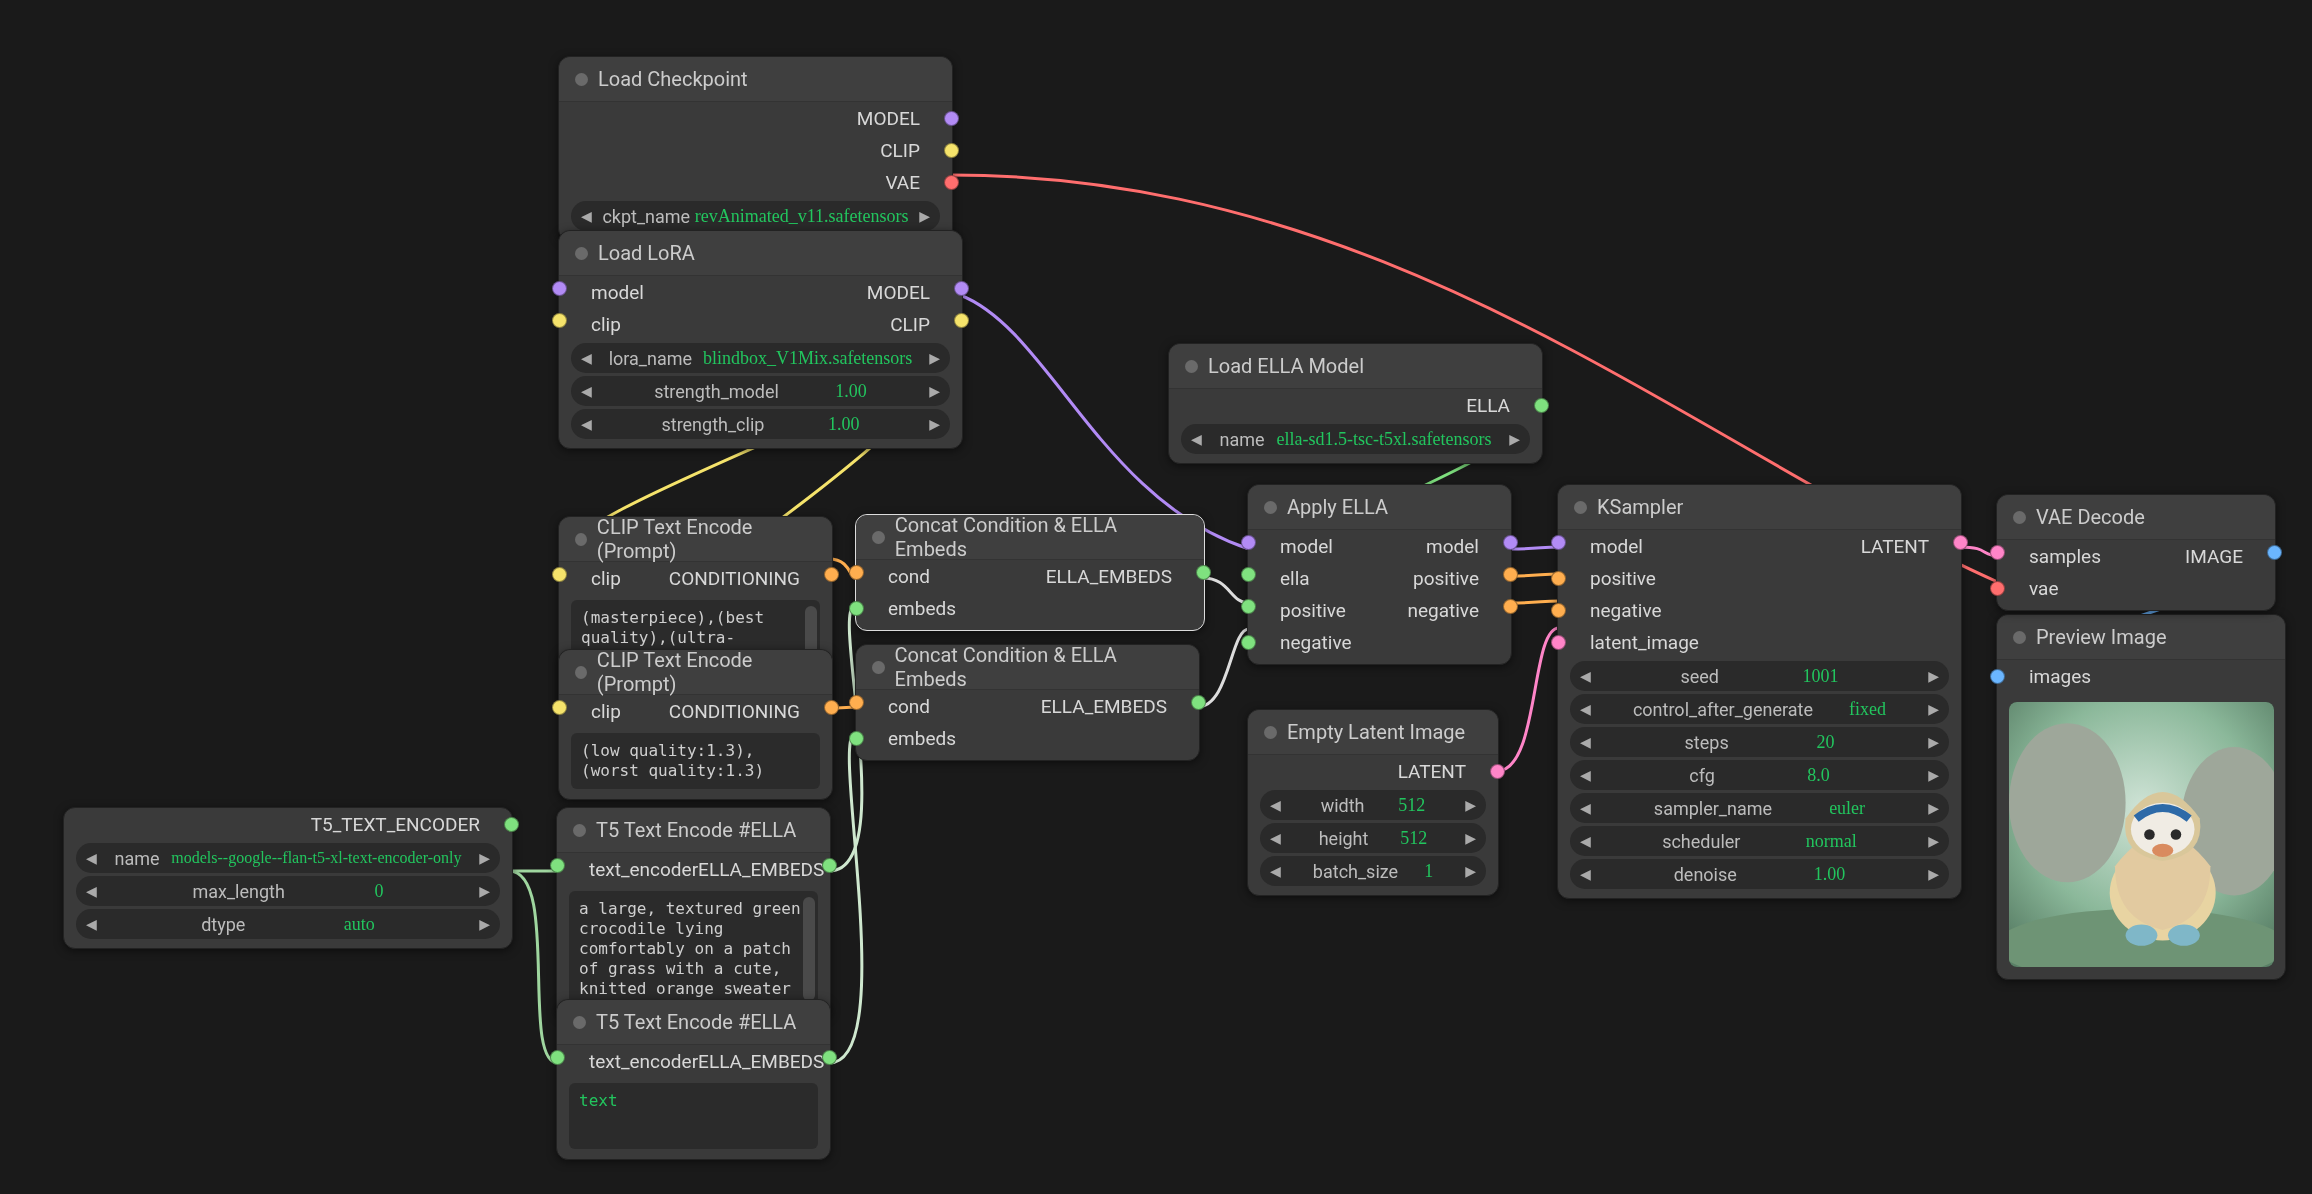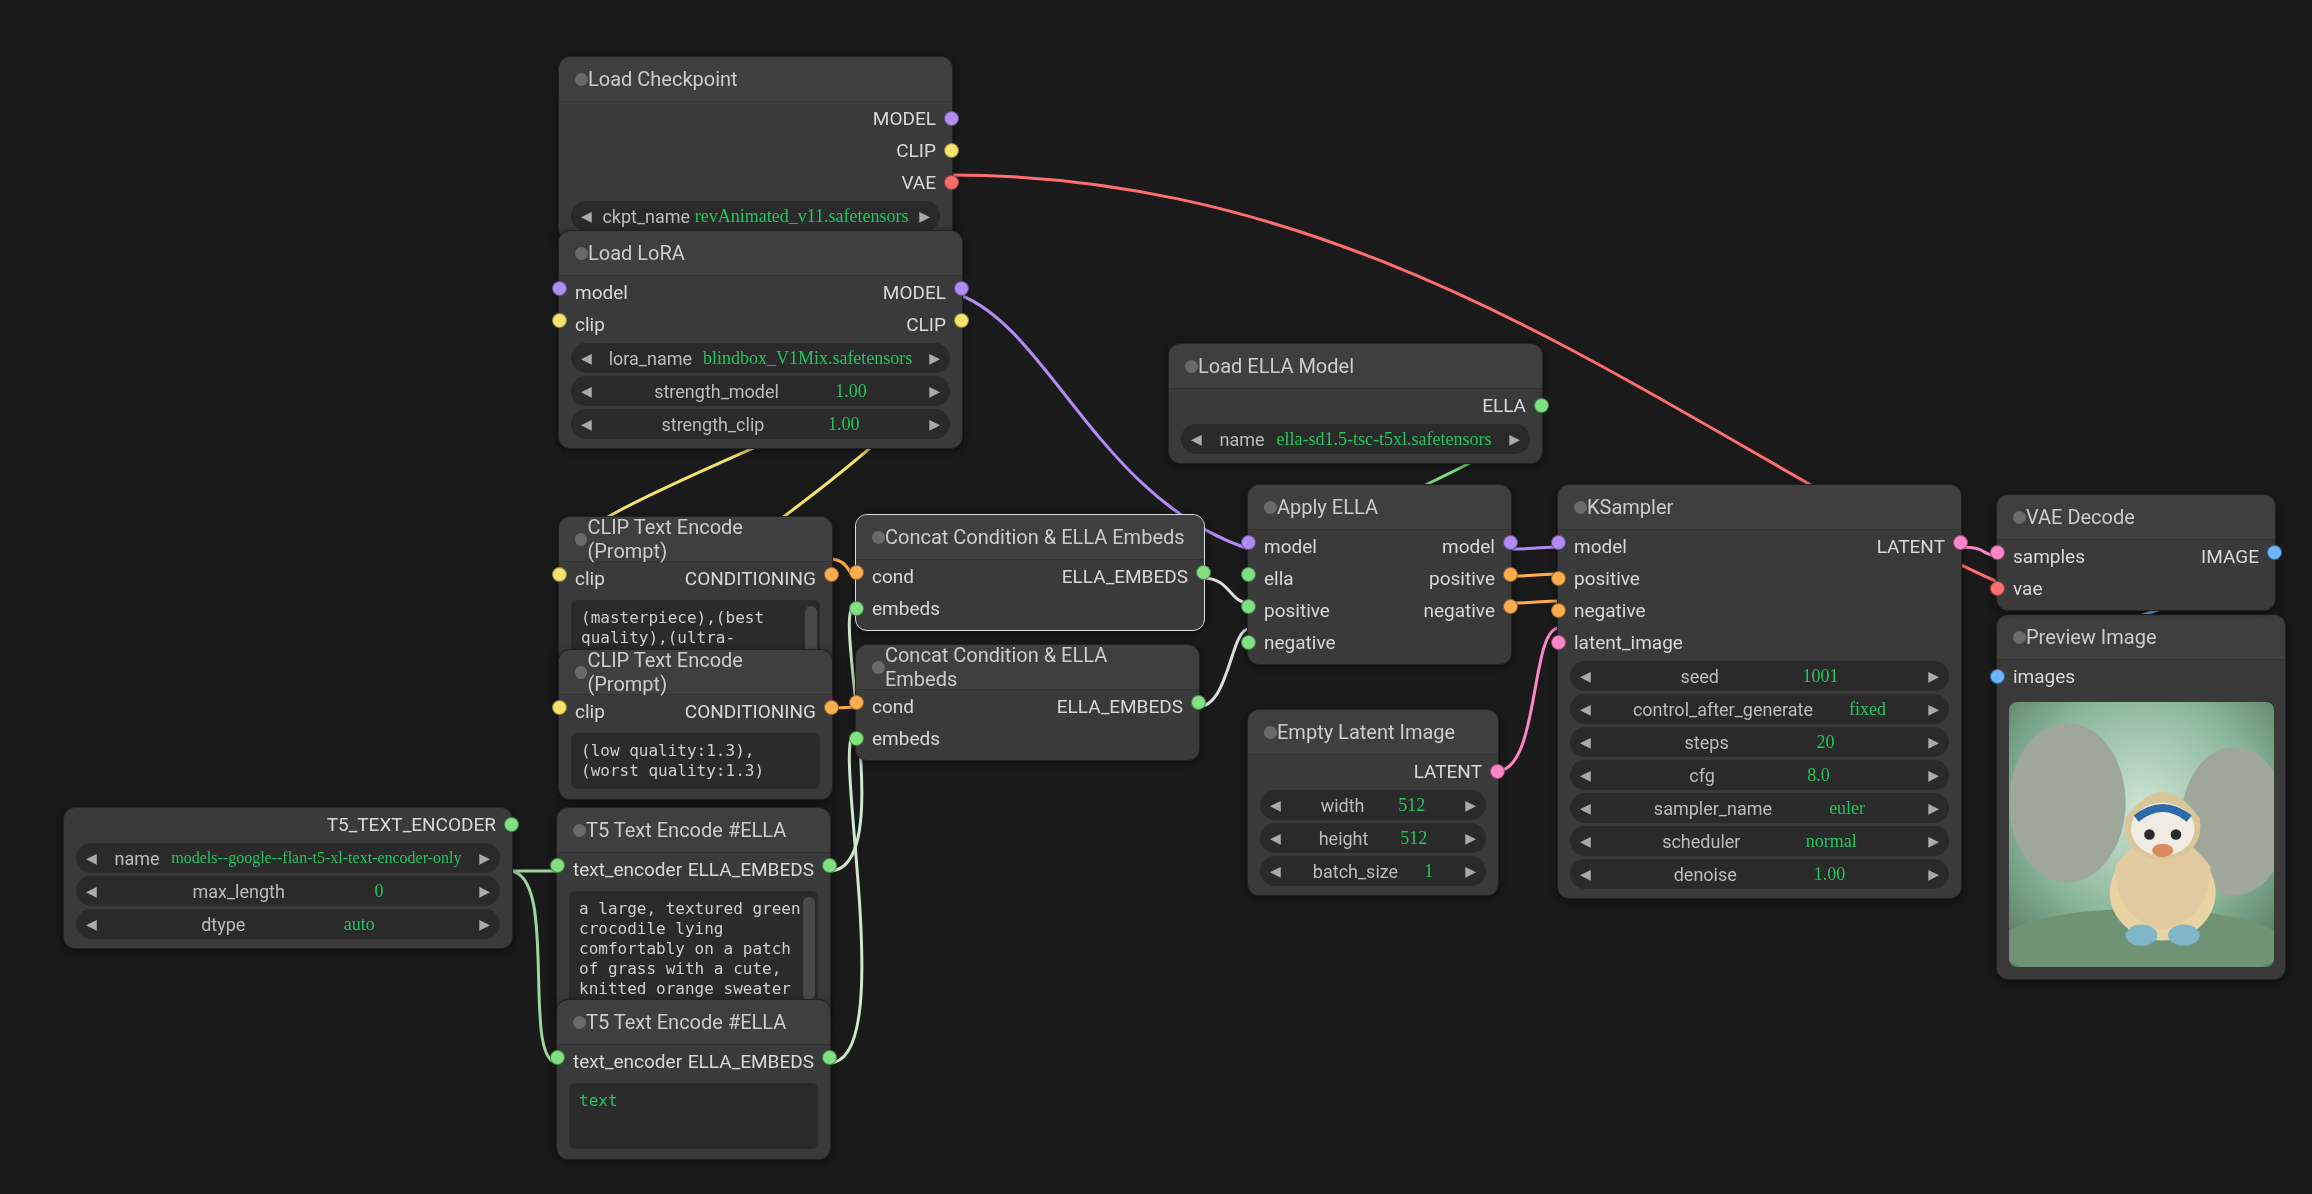--- a/index.html
+++ b/index.html
@@ -10,27 +10,27 @@
   }
   .canvas{position:relative;width:100%;height:100%;}
   svg.wires{position:absolute;left:0;top:0;width:100%;height:100%;pointer-events:none;}
   .node{
     position:absolute;background:#3a3a3a;border:1px solid #222;
     border-radius:12px;box-shadow:0 2px 8px rgba(0,0,0,.5);
     box-sizing:border-box;
   }
   .node.selected{border:1.5px solid #ddd;}
   .node .titlebar{
-    display:flex;align-items:center;
+    display:flex;align-items:center;gap:10px;
     height:44px;padding:0 16px;
     background:#3f3f3f;border-bottom:1px solid #333;
     border-radius:12px 12px 0 0;color:#ccc;font-size:20px;
   }
   .collapse-dot{width:13px;height:13px;border-radius:50%;background:#6a6a6a;}
-  .row{display:flex;align-items:center;padding:3px 16px;min-height:26px;font-size:19px;position:relative;}
+  .row{display:flex;align-items:center;padding:3px 32px;min-height:26px;font-size:19px;position:relative;}
   .row.between{justify-content:space-between;}
   .row.right{justify-content:flex-end;}
   .label{color:#d8d8d8;}
   .port{width:13px;height:13px;border-radius:50%;border:1px solid rgba(0,0,0,.4);flex:none;}
   .port.in{position:absolute;left:-7px;}
   .port.out{position:absolute;right:-7px;}
   .widget{
     display:flex;align-items:center;justify-content:space-between;
     background:#2a2a2a;border-radius:18px;height:30px;
     padding:0 6px;margin:3px 12px;font-size:18px;color:#bcbcbc;

